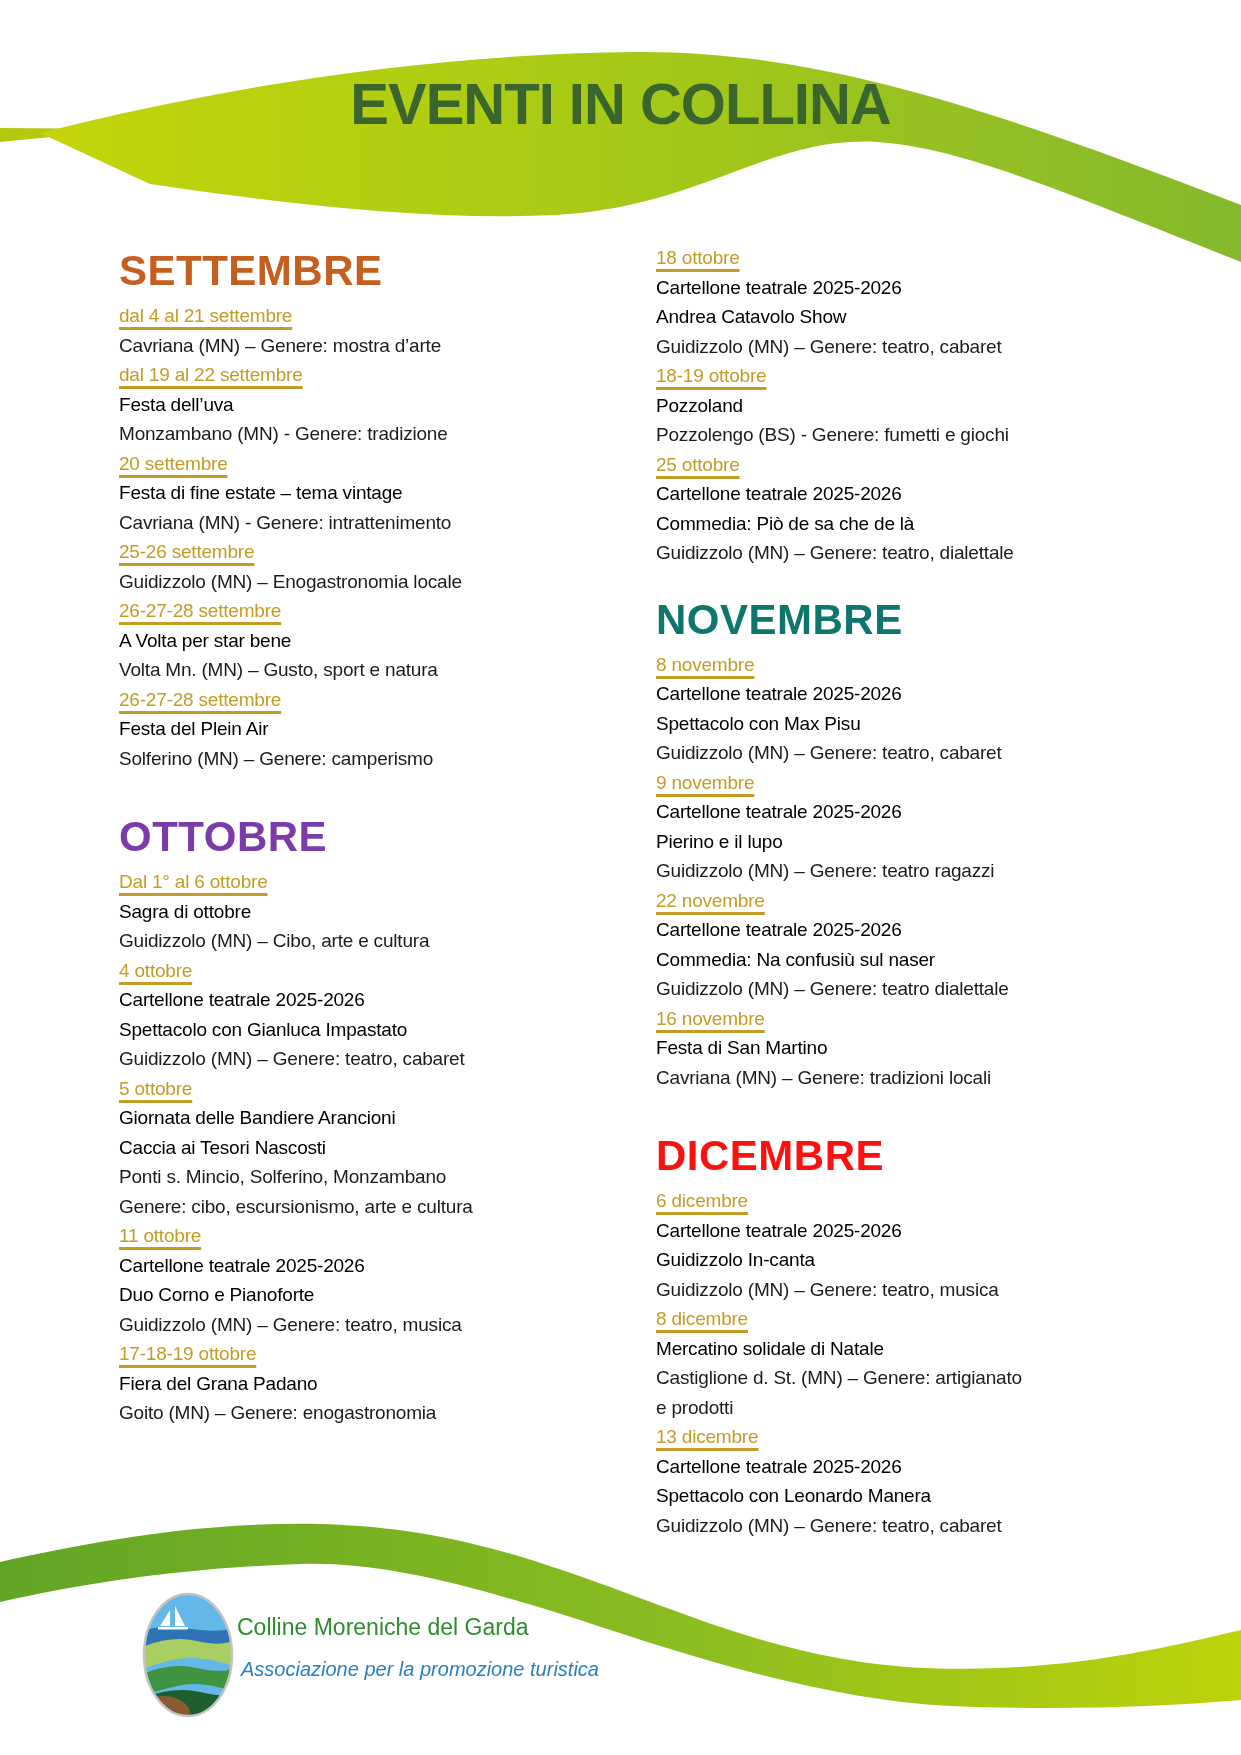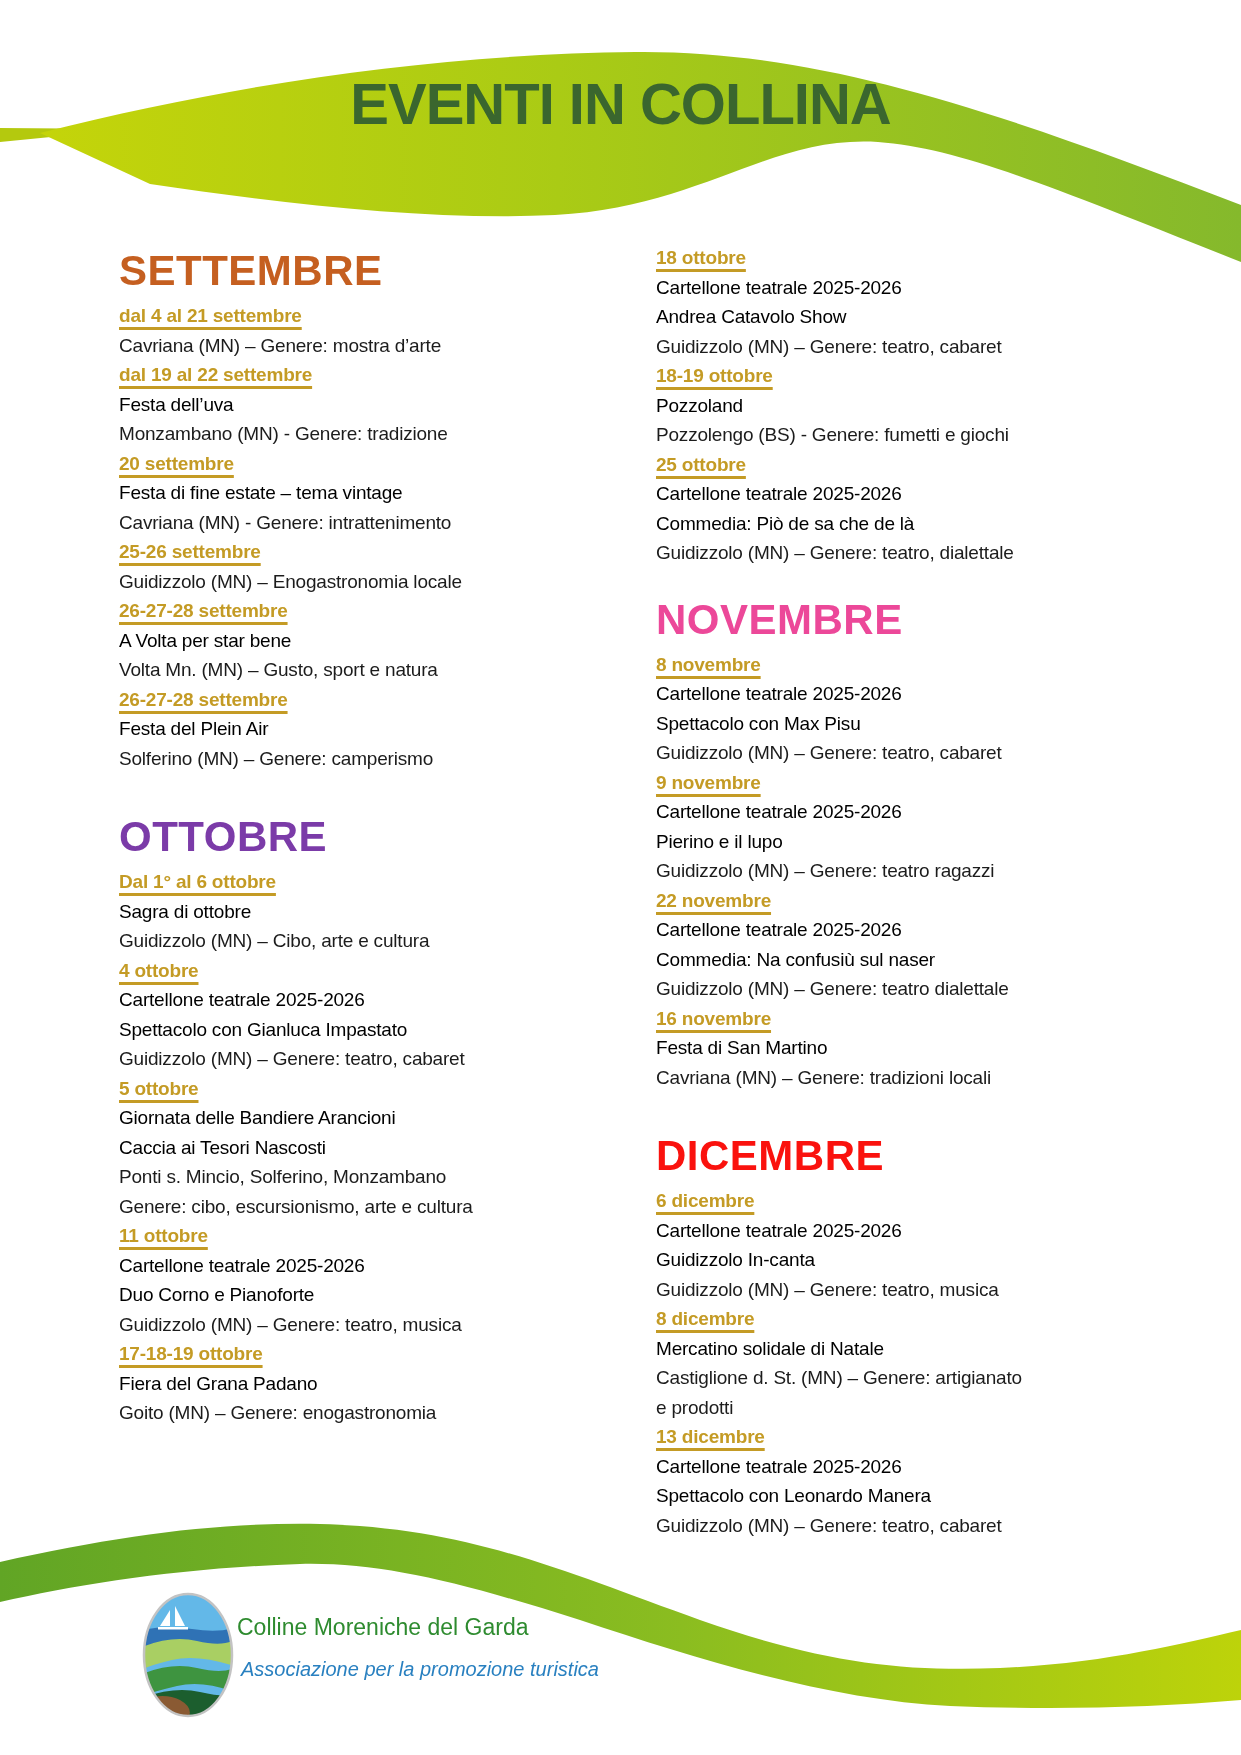--- a/index.html
+++ b/index.html
@@ -23,21 +23,21 @@
   #col-right { left:656px; width:540px; }
 
   .month-header {
     font-size:42px; font-weight:bold; line-height:56px; letter-spacing:0.5px;
     margin:36px 0 2px 0;
   }
   .section:first-child .month-header { margin-top:0; }
 
   .line { font-size:19px; line-height:29.5px; white-space:nowrap; color:#1c1c1c; letter-spacing:-0.2px; }
   .event-date {
-    font-weight:bold; color:var(--date-gold, #C49B25);
+    font-weight:normal; color:var(--date-gold, #C49B25);
     text-decoration:underline; text-decoration-thickness:2.5px; text-underline-offset:5px;
     text-decoration-color:var(--date-gold, #C49B25);
   }
   .event-title { font-weight:normal; color:#000; }
 
   .footer-logo-block { position:absolute; left:142px; top:1592px; z-index:4; }
   .logo-mark { position:absolute; left:0; top:0; }
   .logo-title {
     position:absolute; left:95px; top:22px; width:520px;
     font-size:23px; color:var(--logo-green,#2E8B2F); white-space:nowrap;
@@ -152,21 +152,21 @@
           <div class="line event-detail">Pozzolengo (BS) - Genere: fumetti e giochi</div>
         </div>
         <div>
           <div class="line event-date">25 ottobre</div>
           <div class="line event-title">Cartellone teatrale 2025-2026</div>
           <div class="line event-title">Commedia: Piò de sa che de là</div>
           <div class="line event-detail">Guidizzolo (MN) – Genere: teatro, dialettale</div>
         </div>
       </div>
       <div class="section">
-        <div class="month-header" style="color: #ec4899; margin-top: 24px;">NOVEMBRE</div>
+        <div class="month-header" style="color: #0f766e; margin-top: 24px;">NOVEMBRE</div>
         <div>
           <div class="line event-date">8 novembre</div>
           <div class="line event-title">Cartellone teatrale 2025-2026</div>
           <div class="line event-title">Spettacolo con Max Pisu</div>
           <div class="line event-detail">Guidizzolo (MN) – Genere: teatro, cabaret</div>
         </div>
         <div>
           <div class="line event-date">9 novembre</div>
           <div class="line event-title">Cartellone teatrale 2025-2026</div>
           <div class="line event-title">Pierino e il lupo</div>

